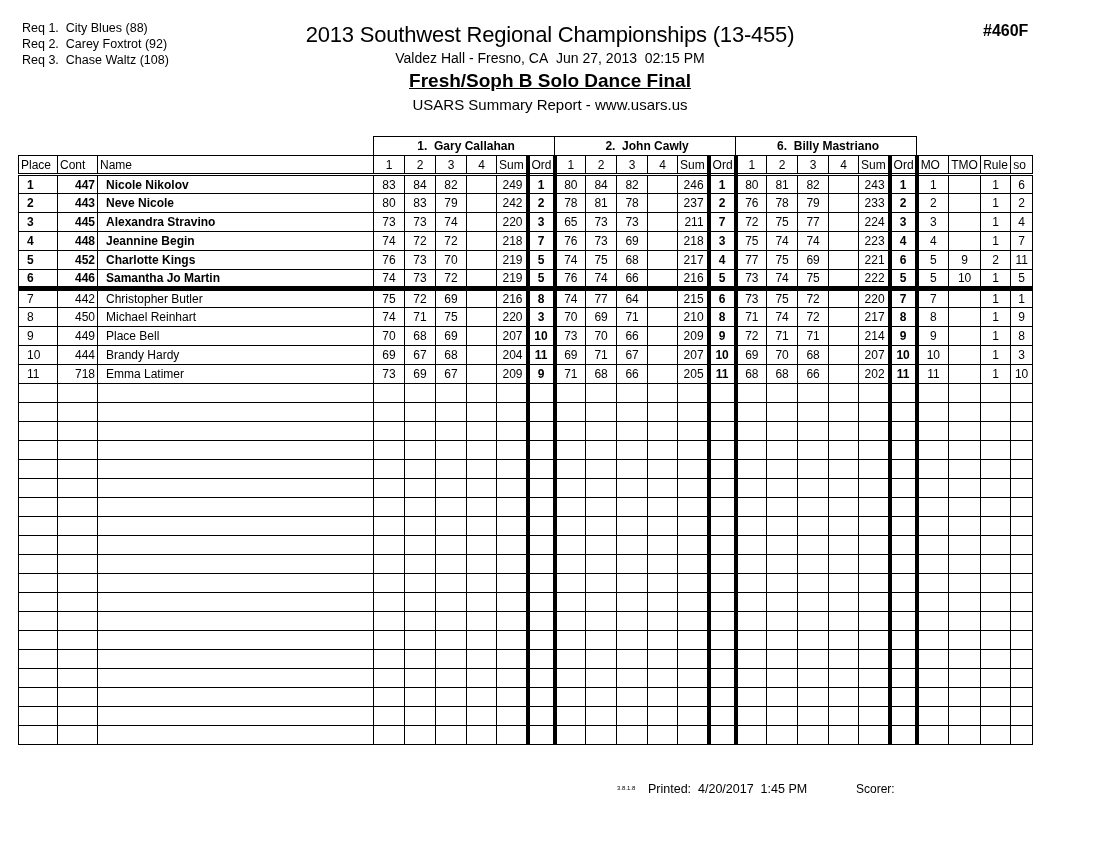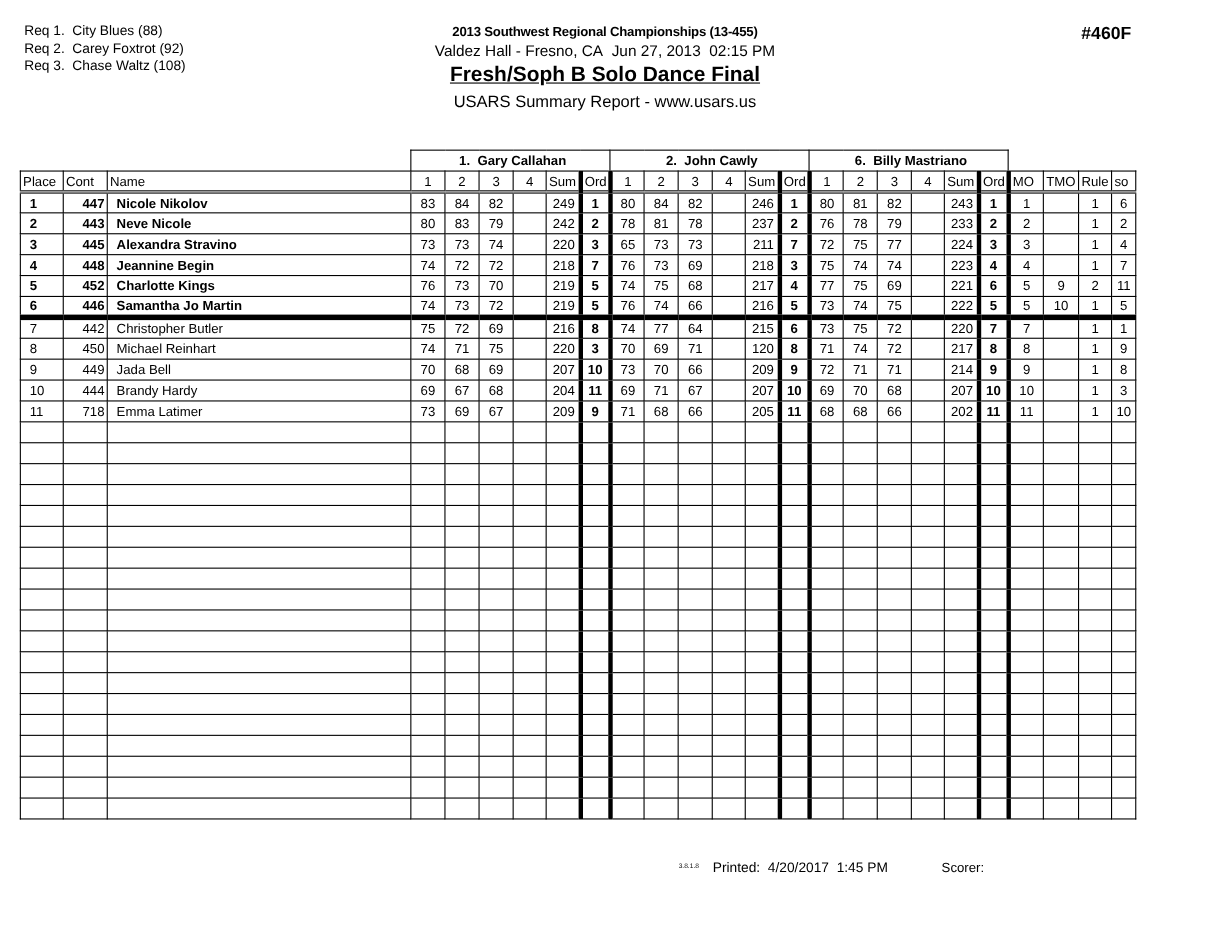--- a/index.html
+++ b/index.html
@@ -6,21 +6,21 @@
   html,body { background:#ffffff; }
   body {
     width:1100px; height:850px; position:relative;
     font-family:"Liberation Sans", sans-serif; color:#000;
     overflow:hidden;
   }
   
   .req-list { position:absolute; left:22px; top:20px; font-size:12.5px; line-height:16px; }
   
   .center-head { position:absolute; left:0; top:22px; width:1100px; text-align:center; }
-  .title1 { font-size:12px; font-weight:bold; letter-spacing:-0.2px; }
+  .title1 { font-size:22px; font-weight:normal; letter-spacing:-0.2px; }
   .title2 { font-size:14px; margin-top:2px; }
   .title3 { font-size:19px; font-weight:bold; margin-top:4px;text-decoration:underline; }
   .title4 { font-size:15px; margin-top:4px; }
   .event-no { position:absolute; left:983px; top:22px; font-size:16px; font-weight:bold; }
   
   .tbl-wrap { position:absolute; left:18px; top:136px; }
   table { border-collapse:collapse; table-layout:fixed; width:1014px; }
   td, th {
     border:1px solid #000; height:19px; padding:0 2px;
     font-size:12px; font-weight:normal; white-space:nowrap; overflow:hidden;
@@ -322,37 +322,37 @@
           <td class="num">74</td>
           <td class="num">71</td>
           <td class="num">75</td>
           <td class="num"></td>
           <td class="sum">220</td>
           <td class="ord b">3</td>
           <td class="num">70</td>
           <td class="num">69</td>
           <td class="num">71</td>
           <td class="num"></td>
-          <td class="sum">120</td>
+          <td class="sum">210</td>
           <td class="ord b">8</td>
           <td class="num">71</td>
           <td class="num">74</td>
           <td class="num">72</td>
           <td class="num"></td>
           <td class="sum">217</td>
           <td class="ord b">8</td>
           <td class="num">8</td>
           <td class="num"></td>
           <td class="num">1</td>
           <td class="num">9</td>
         </tr>
         <tr>
           <td class="place">9</td>
           <td class="cont">449</td>
-          <td class="name">Jada Bell</td>
+          <td class="name">Place Bell</td>
           <td class="num">70</td>
           <td class="num">68</td>
           <td class="num">69</td>
           <td class="num"></td>
           <td class="sum">207</td>
           <td class="ord b">10</td>
           <td class="num">73</td>
           <td class="num">70</td>
           <td class="num">66</td>
           <td class="num"></td>

